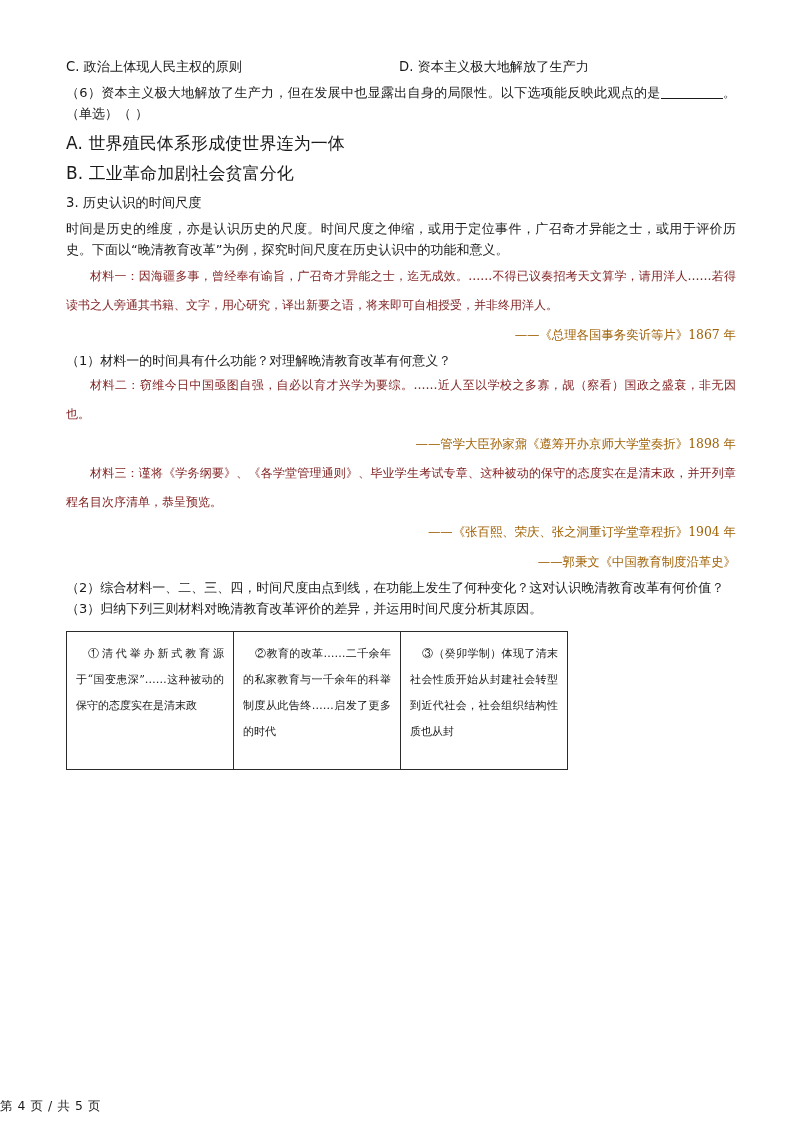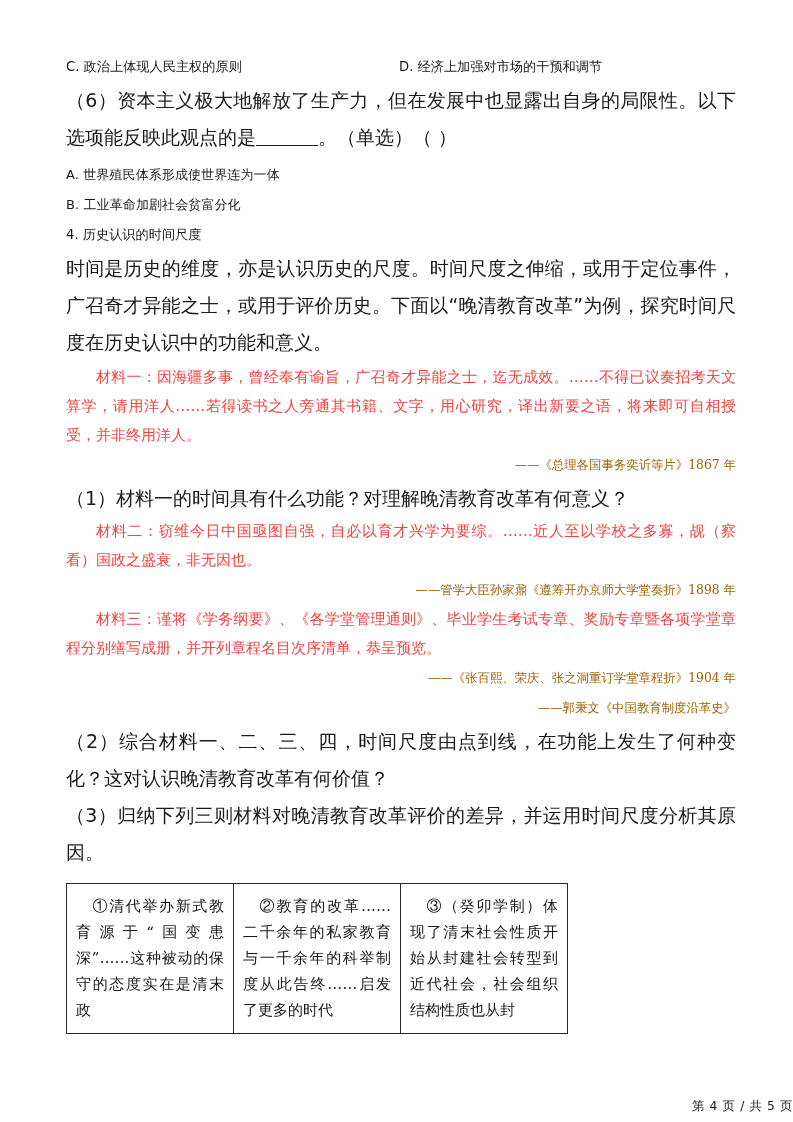--- a/index.html
+++ b/index.html
@@ -20,63 +20,63 @@
     position: absolute;
     left: 0; top: 0;
     width: 791px;
     height: 1122px;
     box-sizing: border-box;
     padding: 52px 55px 0 66px;
   }
 
   
   .line {
-    font-size: 13px;
+    font-size: 17px;
     line-height: 30px;
     white-space: nowrap;
     letter-spacing: 0.1px;
   }
 
   .opt-row {
     position: relative;
     font-size: 13.2px;
     line-height: 30px;
     height: 30px;
   }
   .opt-row .opt-a { position: absolute; left: 0; top: 0; }
   .opt-row .opt-b { position: absolute; left: 333px; top: 0; }
 
   .q-para {
-    font-size: 19px;
-    line-height: 37px;
+    font-size: 13px;
+    line-height: 21px;
     text-align: justify;
     text-justify: inter-ideograph;
   }
 
   .blank-ul {
     display: inline-block;
     border-bottom: 1px solid #1a1a1a;
     width: 62px;
     height: 14px;
     vertical-align: -2px;
   }
 
   .section-title {
     font-size: 13.2px;
     line-height: 30px;
   }
 
   
   .material {
     font-family: "DejaVu Serif", "Liberation Serif", serif;
-    font-size: 15px;
+    font-size: 12px;
     line-height: 29px;
     text-align: justify;
     text-justify: inter-ideograph;
-    color: #ef4444;
+    color: #7f1d1d;
   }
   .material p { margin: 0; text-indent: 2em; }
 
   .source {
     font-family: "DejaVu Serif", "Liberation Serif", serif;
     font-size: 12.4px;
     line-height: 30px;
     text-align: right;
     color: #a16207;
   }
@@ -90,81 +90,81 @@
     border-collapse: collapse;
     table-layout: fixed;
     width: 502px;
     margin-left: 0px;
   }
   .excerpt-table td {
     border: 1px solid #2b2b2b;
     vertical-align: top;
     padding: 9px 9px 10px 9px;
     font-family: "DejaVu Serif", "Liberation Serif", serif;
-    font-size: 15px;
+    font-size: 11px;
     line-height: 26px;
     color: #171717;
     text-align: justify;
     text-justify: inter-ideograph;
     height: 118px;
   }
   .excerpt-table td .cell-first { text-indent: 1.1em; }
 
   
   .footer {
     position: absolute;
     left: 0;
     top: 1098px;
     width: 793px;
-    text-align: right;
+    text-align: left;
     font-size: 12.4px;
     color: #1a1a1a;
     font-family: "DejaVu Sans", "Liberation Sans", sans-serif;
     letter-spacing: 0.6px;
   }
 </style>
 </head>
 <body>
 
 <div class="page">
 
   <div class="opt-row">
     <span class="opt-a">C. 政治上体现人民主权的原则</span>
-    <span class="opt-b">D. 经济上加强对市场的干预和调节</span>
+    <span class="opt-b">D. 资本主义极大地解放了生产力</span>
   </div>
 
   <div class="q-para">
     <span>（6）资本主义极大地解放了生产力，但在发展中也显露出自身的局限性。以下选项能反映此观点的是</span><span class="blank-ul"></span><span>。（单选）（    ）</span>
   </div>
 
   <div class="gap-sm"></div>
 
   <div class="line">A. 世界殖民体系形成使世界连为一体</div>
   <div class="line">B. 工业革命加剧社会贫富分化</div>
 
-  <div class="section-title">4. 历史认识的时间尺度</div>
+  <div class="section-title">3. 历史认识的时间尺度</div>
 
   <div class="q-para">时间是历史的维度，亦是认识历史的尺度。时间尺度之伸缩，或用于定位事件，广召奇才异能之士，或用于评价历史。下面以“晚清教育改革”为例，探究时间尺度在历史认识中的功能和意义。</div>
 
   <div class="gap-xs"></div>
 
   <div class="material">
     <p>材料一：因海疆多事，曾经奉有谕旨，广召奇才异能之士，迄无成效。……不得已议奏招考天文算学，请用洋人……若得读书之人旁通其书籍、文字，用心研究，译出新要之语，将来即可自相授受，并非终用洋人。</p>
   </div>
   <div class="source">——《总理各国事务奕䜣等片》1867 年</div>
 
   <div class="q-para">（1）材料一的时间具有什么功能？对理解晚清教育改革有何意义？</div>
 
   <div class="material">
     <p>材料二：窃维今日中国亟图自强，自必以育才兴学为要综。……近人至以学校之多寡，觇（察看）国政之盛衰，非无因也。</p>
   </div>
   <div class="source">——管学大臣孙家鼐《遵筹开办京师大学堂奏折》1898 年</div>
 
   <div class="material">
-    <p>材料三：谨将《学务纲要》、《各学堂管理通则》、毕业学生考试专章、奖励专章暨各项学堂章程分别缮写成册，并开列章程名目次序清单，恭呈预览。</p>
+    <p>材料三：谨将《学务纲要》、《各学堂管理通则》、毕业学生考试专章、这种被动的保守的态度实在是清末政，并开列章程名目次序清单，恭呈预览。</p>
   </div>
   <div class="source">——《张百熙、荣庆、张之洞重订学堂章程折》1904 年</div>
 
   <div class="source">——郭秉文《中国教育制度沿革史》</div>
 
   <div class="q-para">（2）综合材料一、二、三、四，时间尺度由点到线，在功能上发生了何种变化？这对认识晚清教育改革有何价值？</div>
 
   <div class="q-para">（3）归纳下列三则材料对晚清教育改革评价的差异，并运用时间尺度分析其原因。</div>
 
   <table class="excerpt-table">

